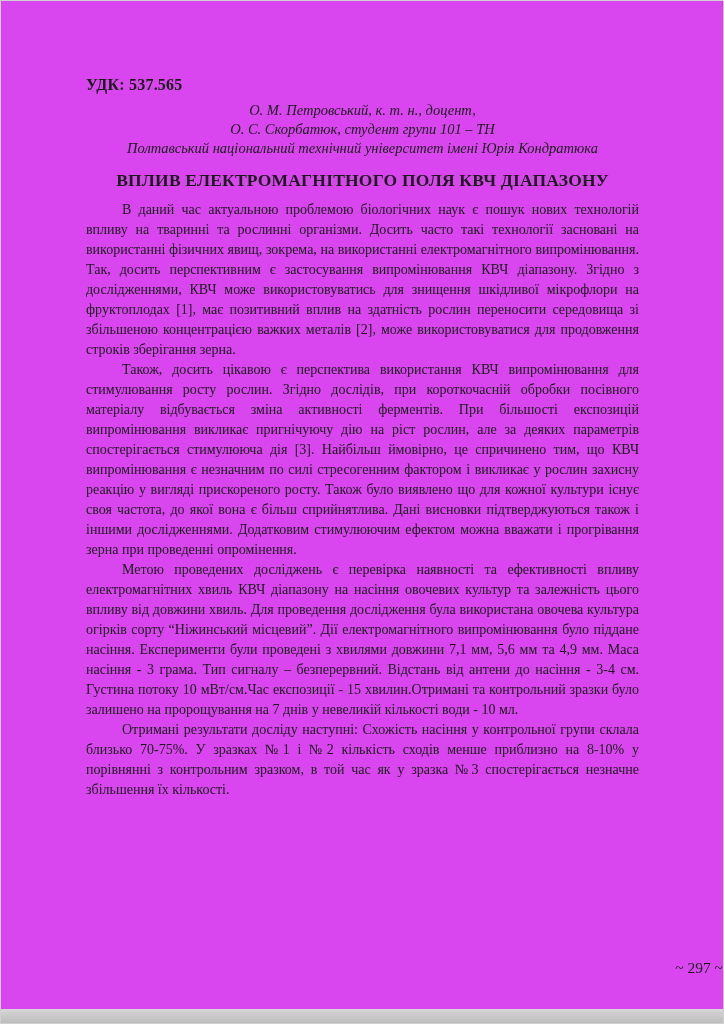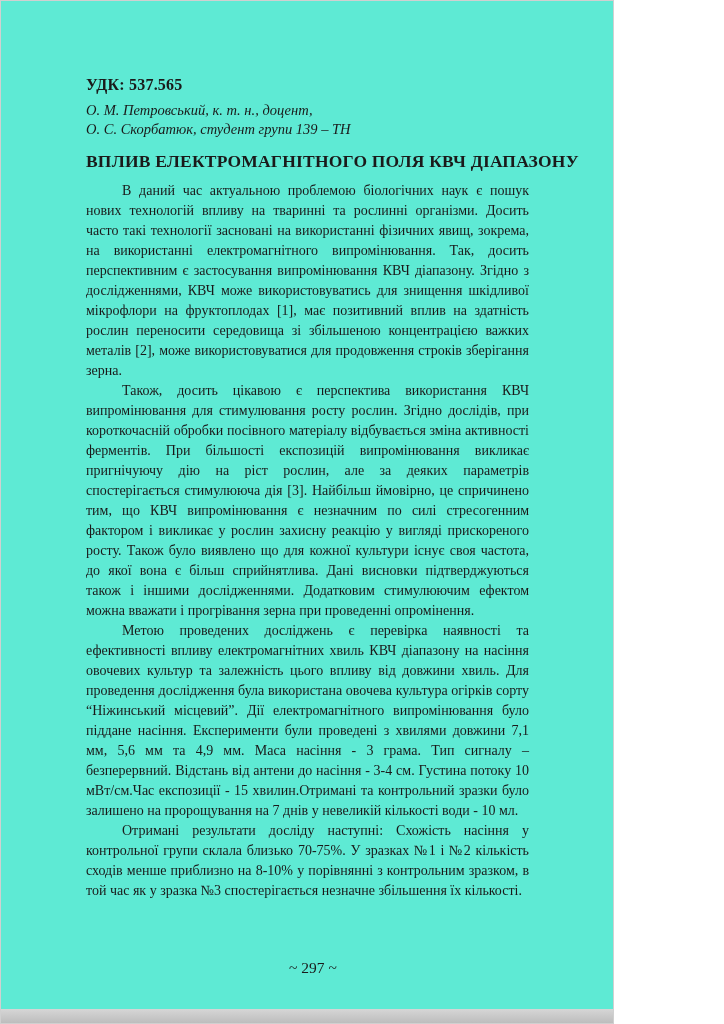--- a/index.html
+++ b/index.html
@@ -2,41 +2,41 @@
 <html><head>
 <meta charset="utf-8">
 <style>
   html, body {
     margin: 0;
     padding: 0;
     background: #ffffff;
   }
   .page {
     position: relative;
-    width: 614px;
+    width: 724px;
     height: 1024px;
     box-sizing: border-box;
-    background: #5eead4;
+    background: #d946ef;
     border: 1px solid #d0d0d0;
     overflow: hidden;
     font-family: "Liberation Serif", "DejaVu Serif", serif;
     color: #1a1a1a;
   }
   .content {
     padding: 74px 84px 0 85px;
   }
   .udc {
     font-weight: bold;
     font-size: 16px;
     line-height: 20px;
     margin-bottom: 6px;
     letter-spacing: 0.2px;
   }
   .byline {
-    text-align: left;
+    text-align: center;
     font-style: italic;
     font-size: 14.5px;
     line-height: 19px;
   }
   .title {
     margin: 10px 0 8px 0;
     text-align: center;
     font-weight: bold;
     font-size: 17.5px;
     line-height: 24px;
@@ -50,21 +50,21 @@
     text-align: justify;
     text-indent: 36px;
     font-size: 14px;
     line-height: 20px;
   }
   .page-number {
     position: absolute;
     left: 12px;
     right: 0;
     bottom: 46px;
-    text-align: center;
+    text-align: right;
     font-size: 15.5px;
   }
   .bottom-edge {
     position: absolute;
     left: 0;
     right: 0;
     bottom: 0;
     height: 14px;
     background: linear-gradient(#d6d6d6, #bdbdbd);
   }
@@ -72,21 +72,22 @@
 </head>
 <body>
 
 <div class="page">
   <div class="content">
 
     <div class="udc">УДК: 537.565</div>
 
     <div class="byline">
       <div>О. М. Петровський, к. т. н., доцент,</div>
-      <div>О. С. Скорбатюк, студент групи 139 – ТН</div>
+      <div>О. С. Скорбатюк, студент групи 101 – ТН</div>
+      <div>Полтавський національний технічний університет імені Юрія Кондратюка</div>
     </div>
 
     <h1 class="title">
       <div>ВПЛИВ ЕЛЕКТРОМАГНІТНОГО ПОЛЯ КВЧ ДІАПАЗОНУ</div>
     </h1>
 
     <div class="body-text">
       <p>В даний час актуальною проблемою біологічних наук є пошук нових технологій впливу на тваринні та рослинні організми. Досить часто такі технології засновані на використанні фізичних явищ, зокрема, на використанні електромагнітного випромінювання. Так, досить перспективним є застосування випромінювання КВЧ діапазону. Згідно з дослідженнями, КВЧ може використовуватись для знищення шкідливої мікрофлори на фруктоплодах [1], має позитивний вплив на здатність рослин переносити середовища зі збільшеною концентрацією важких металів [2], може використовуватися для продовження строків зберігання зерна.</p>
       <p>Також, досить цікавою є перспектива використання КВЧ випромінювання для стимулювання росту рослин. Згідно дослідів, при короткочасній обробки посівного матеріалу відбувається зміна активності ферментів. При більшості експозицій випромінювання викликає пригнічуючу дію на ріст рослин, але за деяких параметрів спостерігається стимулююча дія [3]. Найбільш ймовірно, це спричинено тим, що КВЧ випромінювання є незначним по силі стресогенним фактором і викликає у рослин захисну реакцію у вигляді прискореного росту. Також було виявлено що для кожної культури існує своя частота, до якої вона є більш сприйнятлива. Дані висновки підтверджуються також і іншими дослідженнями. Додатковим стимулюючим ефектом можна вважати і прогрівання зерна при проведенні опромінення.</p>
       <p>Метою проведених досліджень є перевірка наявності та ефективності впливу електромагнітних хвиль КВЧ діапазону на насіння овочевих культур та залежність цього впливу від довжини хвиль. Для проведення дослідження була використана овочева культура огірків сорту “Ніжинський місцевий”. Дії електромагнітного випромінювання було піддане насіння. Експерименти були проведені з хвилями довжини 7,1 мм, 5,6 мм та 4,9 мм. Маса насіння - 3 грама. Тип сигналу – безперервний. Відстань від антени до насіння - 3-4 см. Густина потоку 10 мВт/см.Час експозиції - 15 хвилин.Отримані та контрольний зразки було залишено на пророщування на 7 днів у невеликій кількості води - 10 мл.</p>

